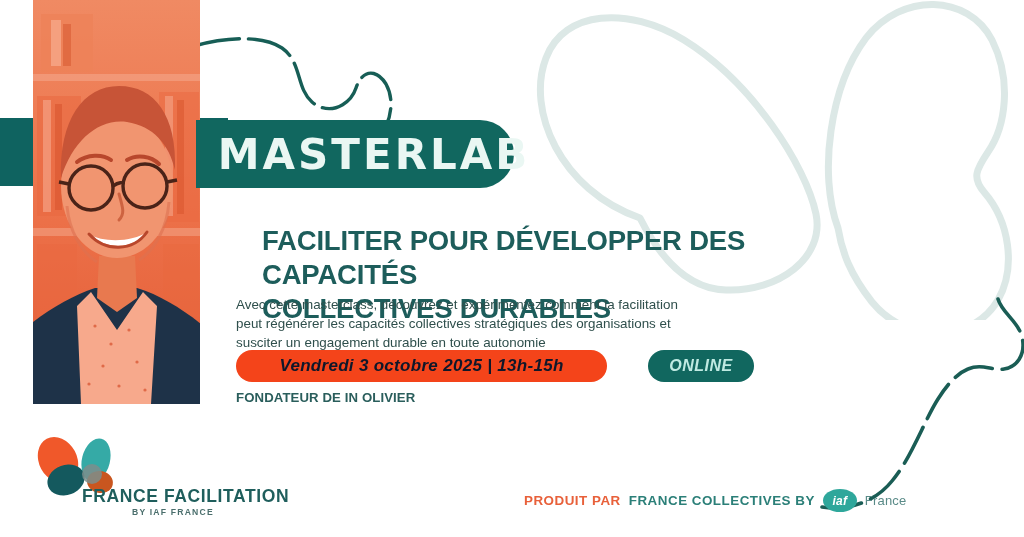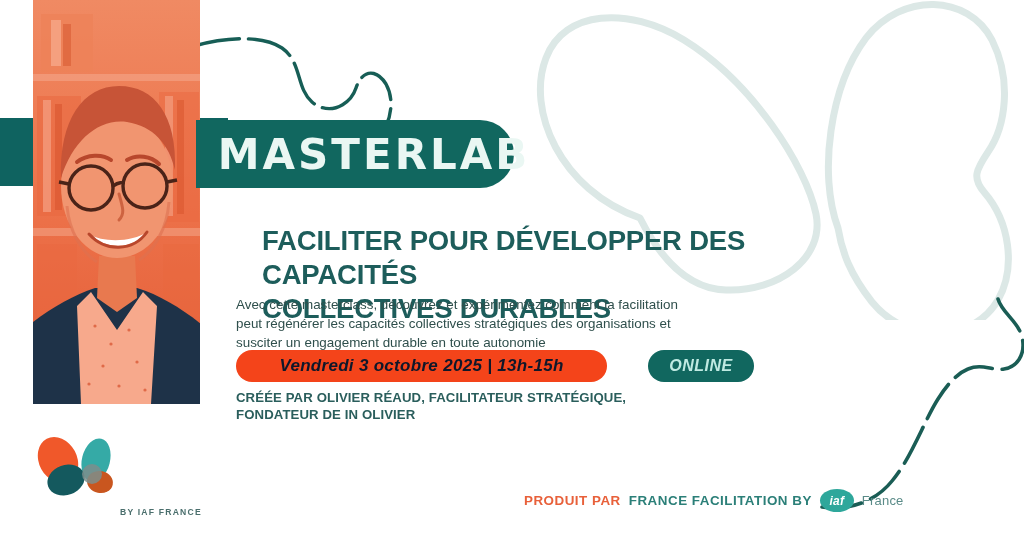--- a/index.html
+++ b/index.html
@@ -189,21 +189,21 @@
     left: 54px;
     top: 50px;
     color: #1F5E5C;
     font-size: 17.5px;
     font-weight: bold;
     letter-spacing: 0.6px;
     white-space: nowrap;
   }
   .brand-logo .sub {
     position: absolute;
-    left: 92px;
+    left: 104px;
     top: 71px;
     color: #4A6E6C;
     font-size: 8.6px;
     font-weight: bold;
     letter-spacing: 1.2px;
     white-space: nowrap;
   }
 
   
   .producer {
@@ -349,35 +349,35 @@
 
   <div class="date-pill">
     <span class="label">Vendredi 3 octobre 2025 | 13h-15h</span>
   </div>
 
   <div class="online-pill">
     <span class="label">ONLINE</span>
   </div>
 
   <div class="credit">
-    <div>CRÉÉE PAR OLIVIER RÉAUD, FACILITATEUR STRATÉGIQUE,</div>
     <div>FONDATEUR DE IN OLIVIER</div>
   </div>
 
   <div class="brand-logo">
     <svg class="mark" viewBox="0 0 96 62">
       <ellipse cx="26" cy="24" rx="19" ry="24" transform="rotate(-28 26 24)" fill="#F0582A"></ellipse>
       <ellipse cx="64" cy="24" rx="14" ry="22" transform="rotate(14 64 24)" fill="#35AAA6"></ellipse>
       <ellipse cx="34" cy="44" rx="19" ry="15" transform="rotate(-20 34 44)" fill="#14595E"></ellipse>
       <ellipse cx="68" cy="46" rx="13" ry="11" transform="rotate(12 68 46)" fill="#C9561F"></ellipse>
       <ellipse cx="60" cy="38" rx="10" ry="10" fill="#7C8E8C" opacity="0.85"></ellipse>
     </svg>
+    <div class="wordmark">FRANCE FACILITATION</div>
     <div class="sub">BY IAF FRANCE</div>
   </div>
 
   <div class="producer">
     <span class="part-orange">PRODUIT PAR</span>
-    <span class="part-teal">FRANCE FACILITATION BY</span>
+    <span class="part-teal">FRANCE COLLECTIVES BY</span>
     <span class="iaf-badge">iaf</span>
     <span class="part-france">France</span>
   </div>
 
 </div>
 
 </body></html>

